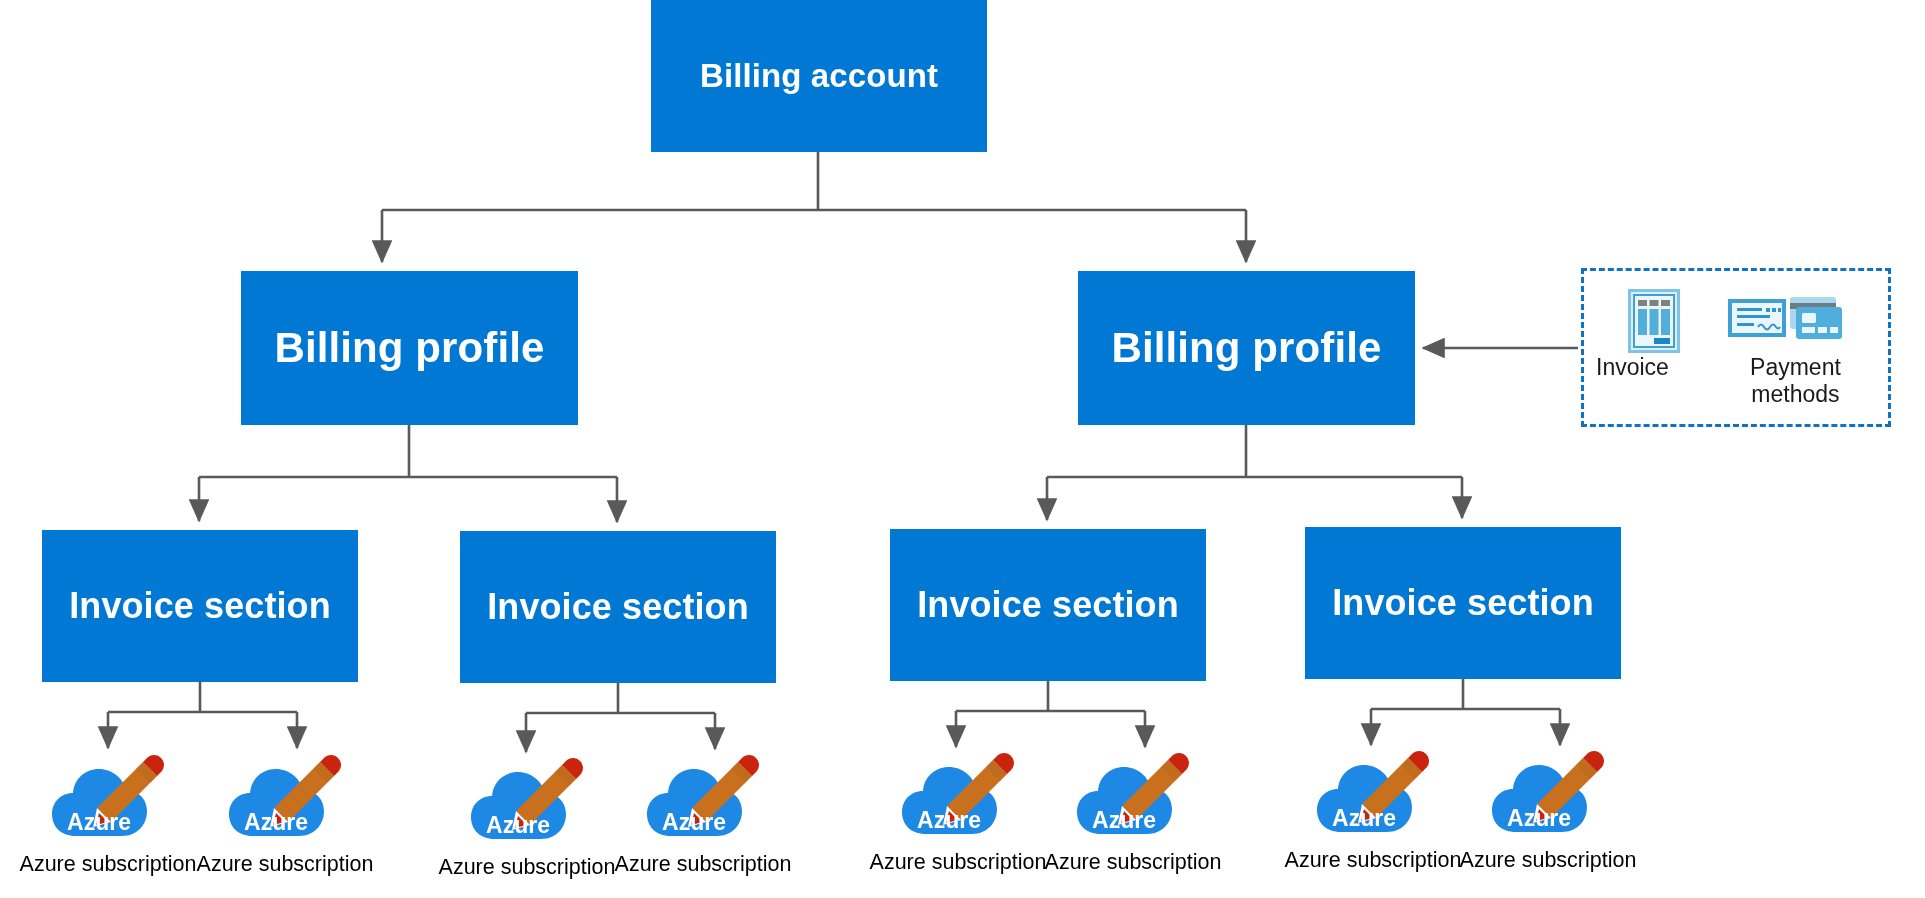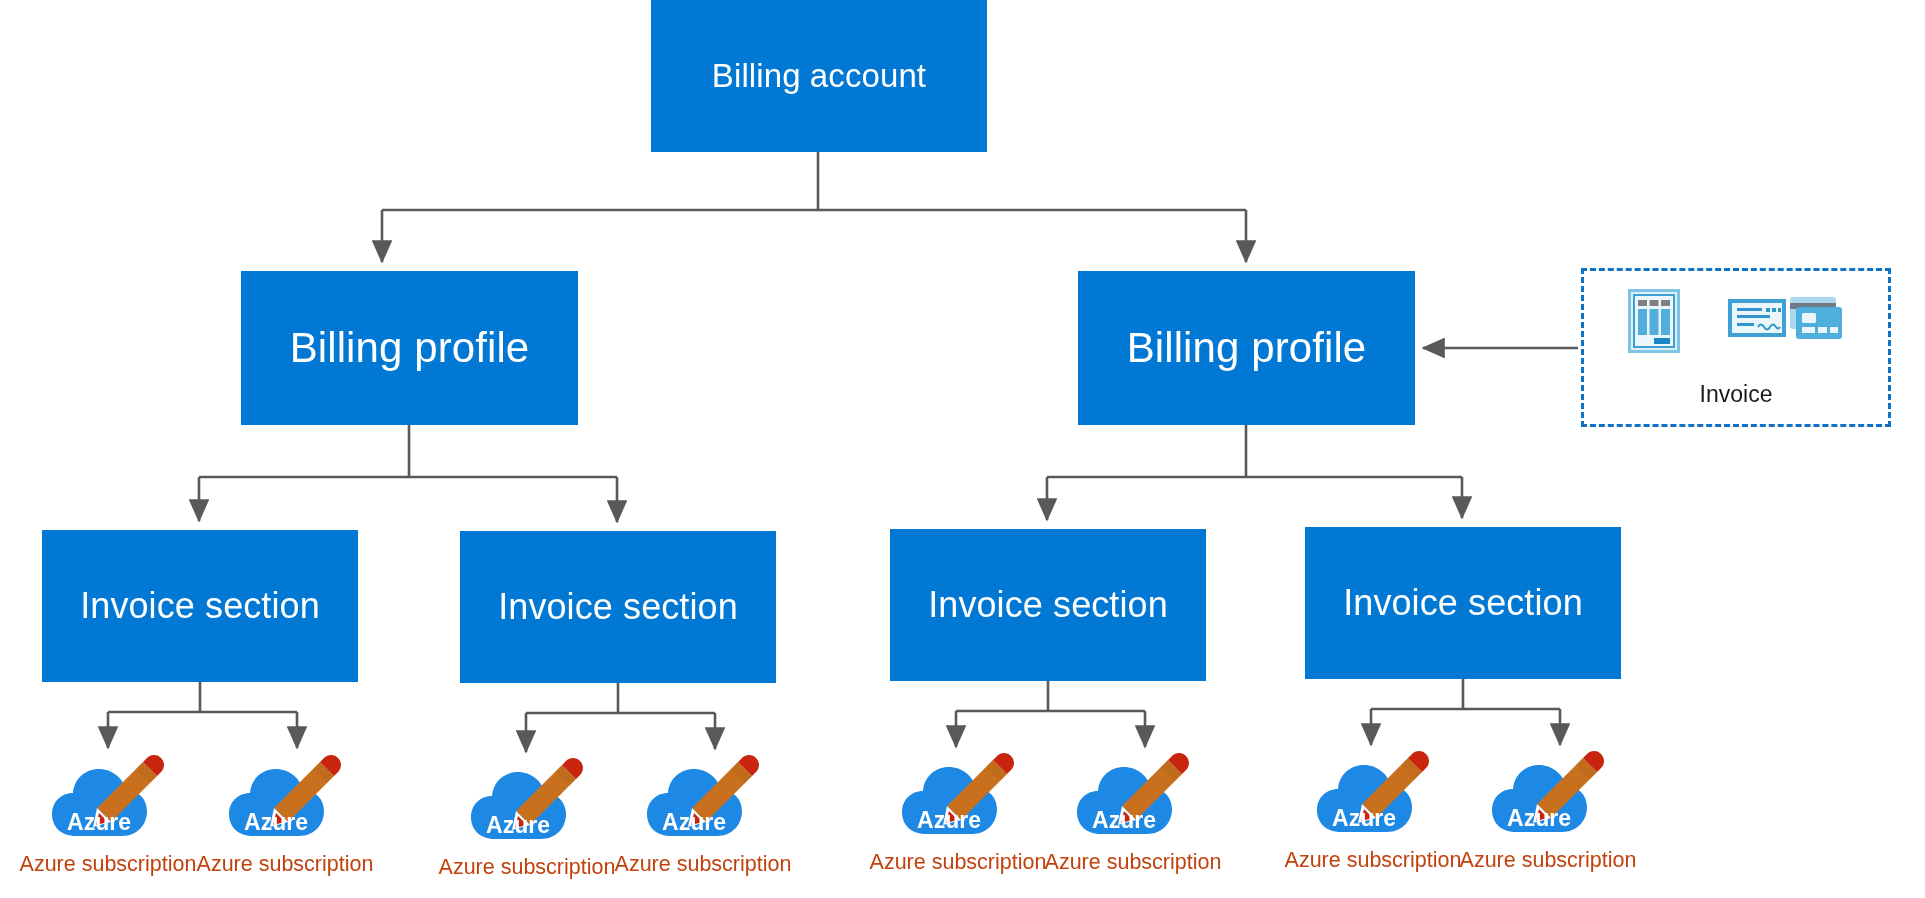--- a/index.html
+++ b/index.html
@@ -21,21 +21,21 @@
   }
   
   .node {
     position: absolute;
     background: #0078D4;
     color: #ffffff;
     display: flex;
     align-items: center;
     justify-content: center;
     text-align: center;
-    font-weight: 400;
+    font-weight: 700;
     letter-spacing: 0.1px;
     line-height: 1.15;
     box-sizing: border-box;
     user-select: none;
   }
   .node-billing-account { font-size: 33px; }
   .node-billing-profile { font-size: 42px; }
   .node-invoice-section { font-size: 36px; }
 
   
@@ -86,21 +86,21 @@
     align-items: center;
   }
   .sub-icon {
     width: 120px;
     height: 96px;
     display: block;
   }
   .sub-label {
     margin-top: 4px;
     font-size: 21.5px;
-    color: #c2410c;
+    color: #000000;
     white-space: nowrap;
     text-align: right;
   }
 </style>
 </head>
 <body>
 
 <div id="canvas">
 
   <svg id="connectors" viewBox="0 0 1925 898" width="1925" height="898" aria-hidden="true">
@@ -217,20 +217,21 @@
           <rect x="74" y="24" width="14" height="10" rx="1.5" fill="#EAF6FC"></rect>
           <rect x="74" y="38" width="13" height="6" fill="#EAF6FC"></rect>
           <rect x="90" y="38" width="9" height="6" fill="#EAF6FC"></rect>
           <rect x="102" y="38" width="8" height="6" fill="#EAF6FC"></rect>
         </svg>
       </span>
     </div>
 
     <div class="panel-labels">
       <span class="panel-label-invoice">Invoice</span>
+      <span class="panel-label-payment">Payment methods</span>
     </div>
   </div>
 
   <div class="sub" style="left:-7px; top:752px;">
     <span class="sub-icon-wrap">
       <svg class="sub-icon" viewBox="0 0 120 96">
         <path d="M28,84 C12,84 4,74 4,62 C4,50 13,41 25,41 C26,27 37,17 51,17 C64,17 75,26 78,38 C90,38 99,47 99,59 C99,73 89,84 74,84 Z" fill="#1E88E5"></path>
         <path d="M95,10 l14,14 l-46,46 l-14,-14 Z" fill="#C8701E"></path>
         <path d="M95,10 l14,14 l-7,7 l-14,-14 Z" fill="#B5601A" opacity="0.35"></path>
         <path d="M100,5 a10,10 0 0 1 14,14 l-5,5 l-14,-14 Z" fill="#C9250E"></path>

